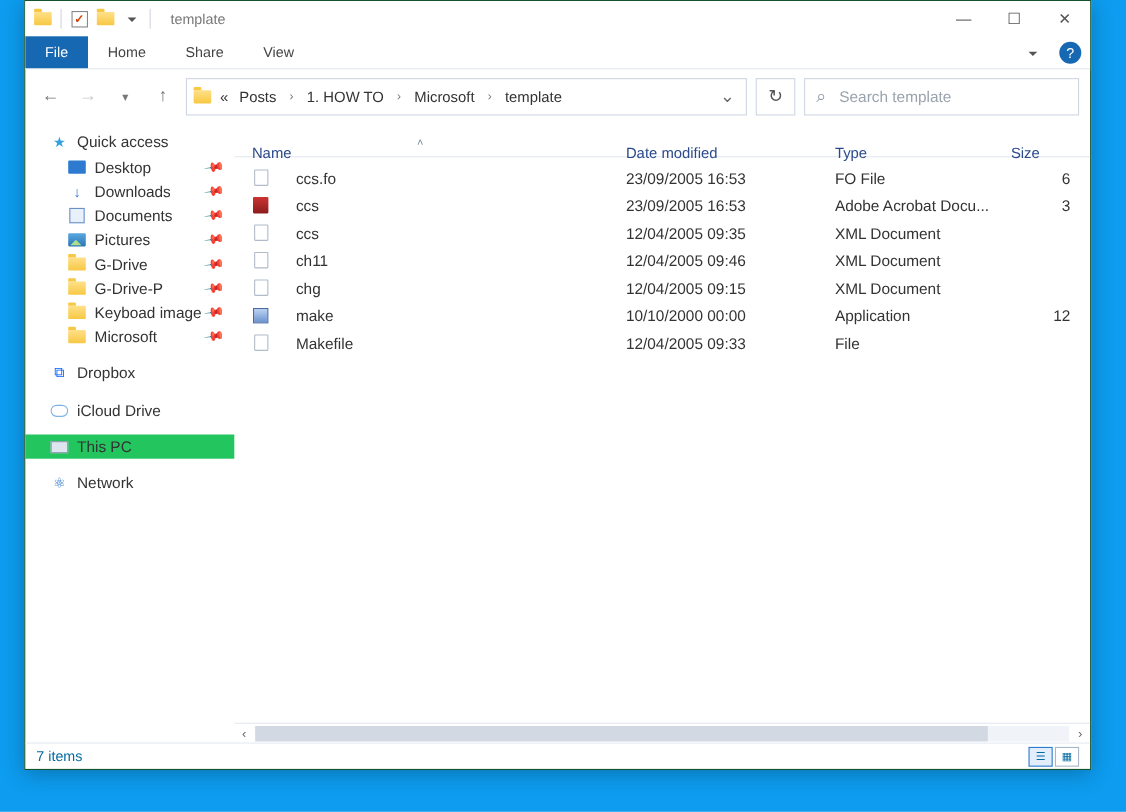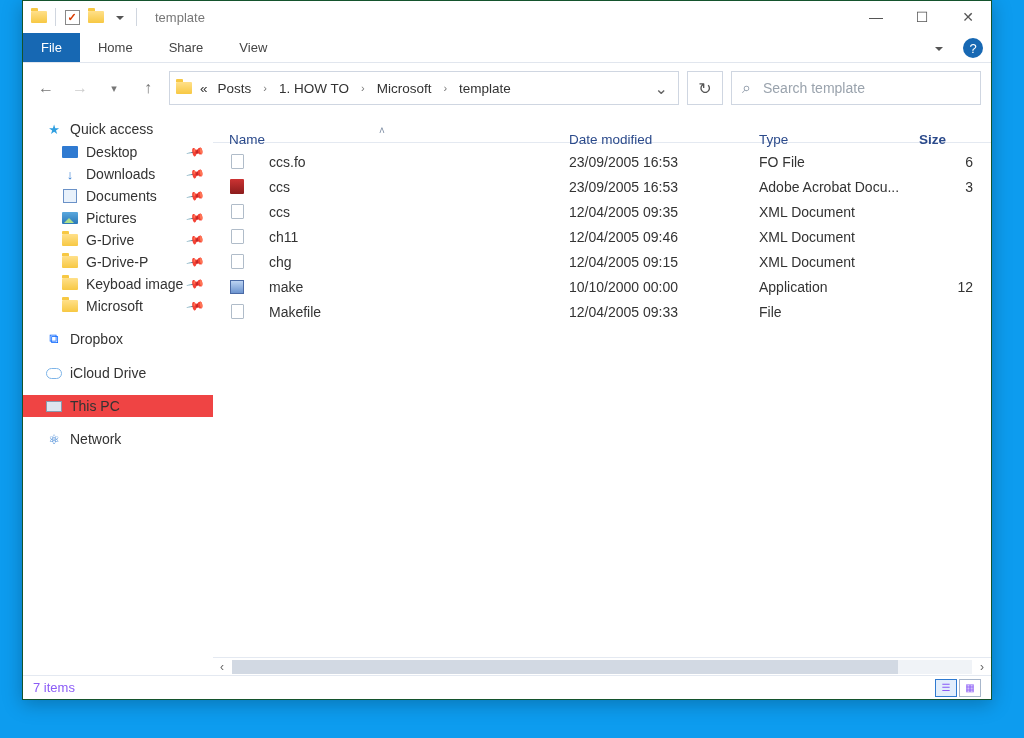--- a/index.html
+++ b/index.html
@@ -42,21 +42,21 @@
   .search-box { width:250px; height:34px; border:1px solid #cfd6e1; display:flex; align-items:center; padding:0 10px; gap:10px; color:#888;}
   .search-box input { border:none; outline:none; font-size:14px; color:#555; width:100%; }
   .search-box input::placeholder { color:#9aa3ad; }
   
   .body { flex:1; display:flex; min-height:0; }
   
   .sidebar { width:190px; border-right: none; padding-top:4px; font-size:14px; color:#333;}
   .side-group { margin-bottom: 10px; }
   .side-head { display:flex; align-items:center; gap:7px; padding:4px 8px 4px 22px;}
   .side-item { display:flex; align-items:center; gap:7px; padding:3px 8px 3px 38px; position:relative;}
-  .side-item.sel { background:#ef4444; }
+  .side-item.sel { background:#22c55e; }
   .pin { position:absolute; right:10px; color:#808a96; font-size:12px; transform: rotate(35deg);}
   .si { width:18px; height:16px; display:flex; align-items:center; justify-content:center; font-size:13px; }
   .ico-star { color:#2f9fe0; }
   .ico-desktop { width:16px; height:12px; background:#2f7ad1; border-radius:1px; }
   .ico-down { color:#2f7ad1; font-weight:bold; }
   .ico-doc { width:14px; height:14px; border:1px solid #6a91c7; background:#e8f1fb;}
   .ico-pic { width:16px; height:12px; background:linear-gradient(#5aa8de,#2a78b8); border-radius:1px; position:relative;}
   .ico-pic::after{content:""; position:absolute; bottom:1px; left:2px; width:0;height:0;border-left:5px solid transparent;border-right:5px solid transparent;border-bottom:5px solid #aee08b;}
   .ico-folder { width:16px; height:12px; background:linear-gradient(#ffe08a,#f7c843); border-radius:1px; position:relative;}
   .ico-folder::before{content:"";position:absolute;top:-3px;left:0;width:7px;height:3px;background:#f7c843;border-radius:1px 1px 0 0;}
@@ -64,38 +64,38 @@
   .ico-icloud { width:16px;height:11px;border-radius:6px;background:#fff;border:1px solid #7db4e8; position:relative;}
   .ico-pc { width:16px; height:11px; background:#dde5ef; border:1px solid #8a99ad;}
   .ico-net { color:#2f7ad1; }
   
   .filelist { flex:1; display:flex; flex-direction:column; min-width:0;}
   .cols { display:flex; border-bottom:1px solid #e4e9f1; height:30px; align-items:center; color:#2b4a8b; font-size:13.5px; padding-left:16px;}
   .col { position:relative;margin-top:24px; }
   .col.name { width:340px; }
   .col.date { width:190px; }
   .col.type { width:160px; }
-  .col.size { width:60px; text-align:left;font-weight:bold;}
+  .col.size { width:60px; text-align:left;}
   .sort-caret { position:absolute; top:-7px; left:150px; font-size:10px; color:#7a8aa1;}
   .rows { padding: 6px 0 0 16px; flex:1; overflow:hidden;}
   .row { display:flex; align-items:center; height:25px; font-size:14px; color:#333;}
   .row .c-name { width:340px; display:flex; align-items:center; gap:24px;}
   .row .c-date { width:190px; }
   .row .c-type { width:160px; }
   .row .c-size { width:60px; text-align:right; padding-right:6px;}
   .ficon { width:16px; height:16px; display:flex; align-items:center; justify-content:center;}
   .fi-blank { width:13px; height:15px; border:1px solid #b0bcc9; background:#fff; border-radius:1px;}
   .fi-pdf { width:14px; height:15px; background:linear-gradient(#c33,#8b1c1c); border-radius:1px;}
   .fi-exe { width:14px; height:14px; border:1px solid #4a6aa5; background:linear-gradient(#bcd3f2,#6c94cf);}
   
   .hscroll { height:18px; display:flex; align-items:center; border-top:1px solid #e4e9f1;}
   .hscroll .arrow { width:18px; text-align:center; color:#666; font-size:12px;}
   .hscroll .track { flex:1; height:14px; background:#f0f3f7; position:relative; margin:0 1px;}
   .hscroll .thumb { position:absolute; left:0; top:0; height:14px; width:90%; background:#d2d9e3;}
-  .status { height:24px; border-top:1px solid #e4e9f1; display:flex; align-items:center; font-size:13px; color:#8b5cf6; padding:0 10px;}
+  .status { height:24px; border-top:1px solid #e4e9f1; display:flex; align-items:center; font-size:13px; color:#0369a1; padding:0 10px;}
   .status .view-btns { margin-left:auto; display:flex; gap:2px;}
   .vbtn { width:22px; height:18px; border:1px solid #a7b6cb; display:flex; align-items:center; justify-content:center; font-size:10px;}
   .vbtn.active { border-color:#2f7ad1; background:#e2eefc;}
 </style>
 </head>
 <body>
 
 <div class="window">
 
   <div class="titlebar">

